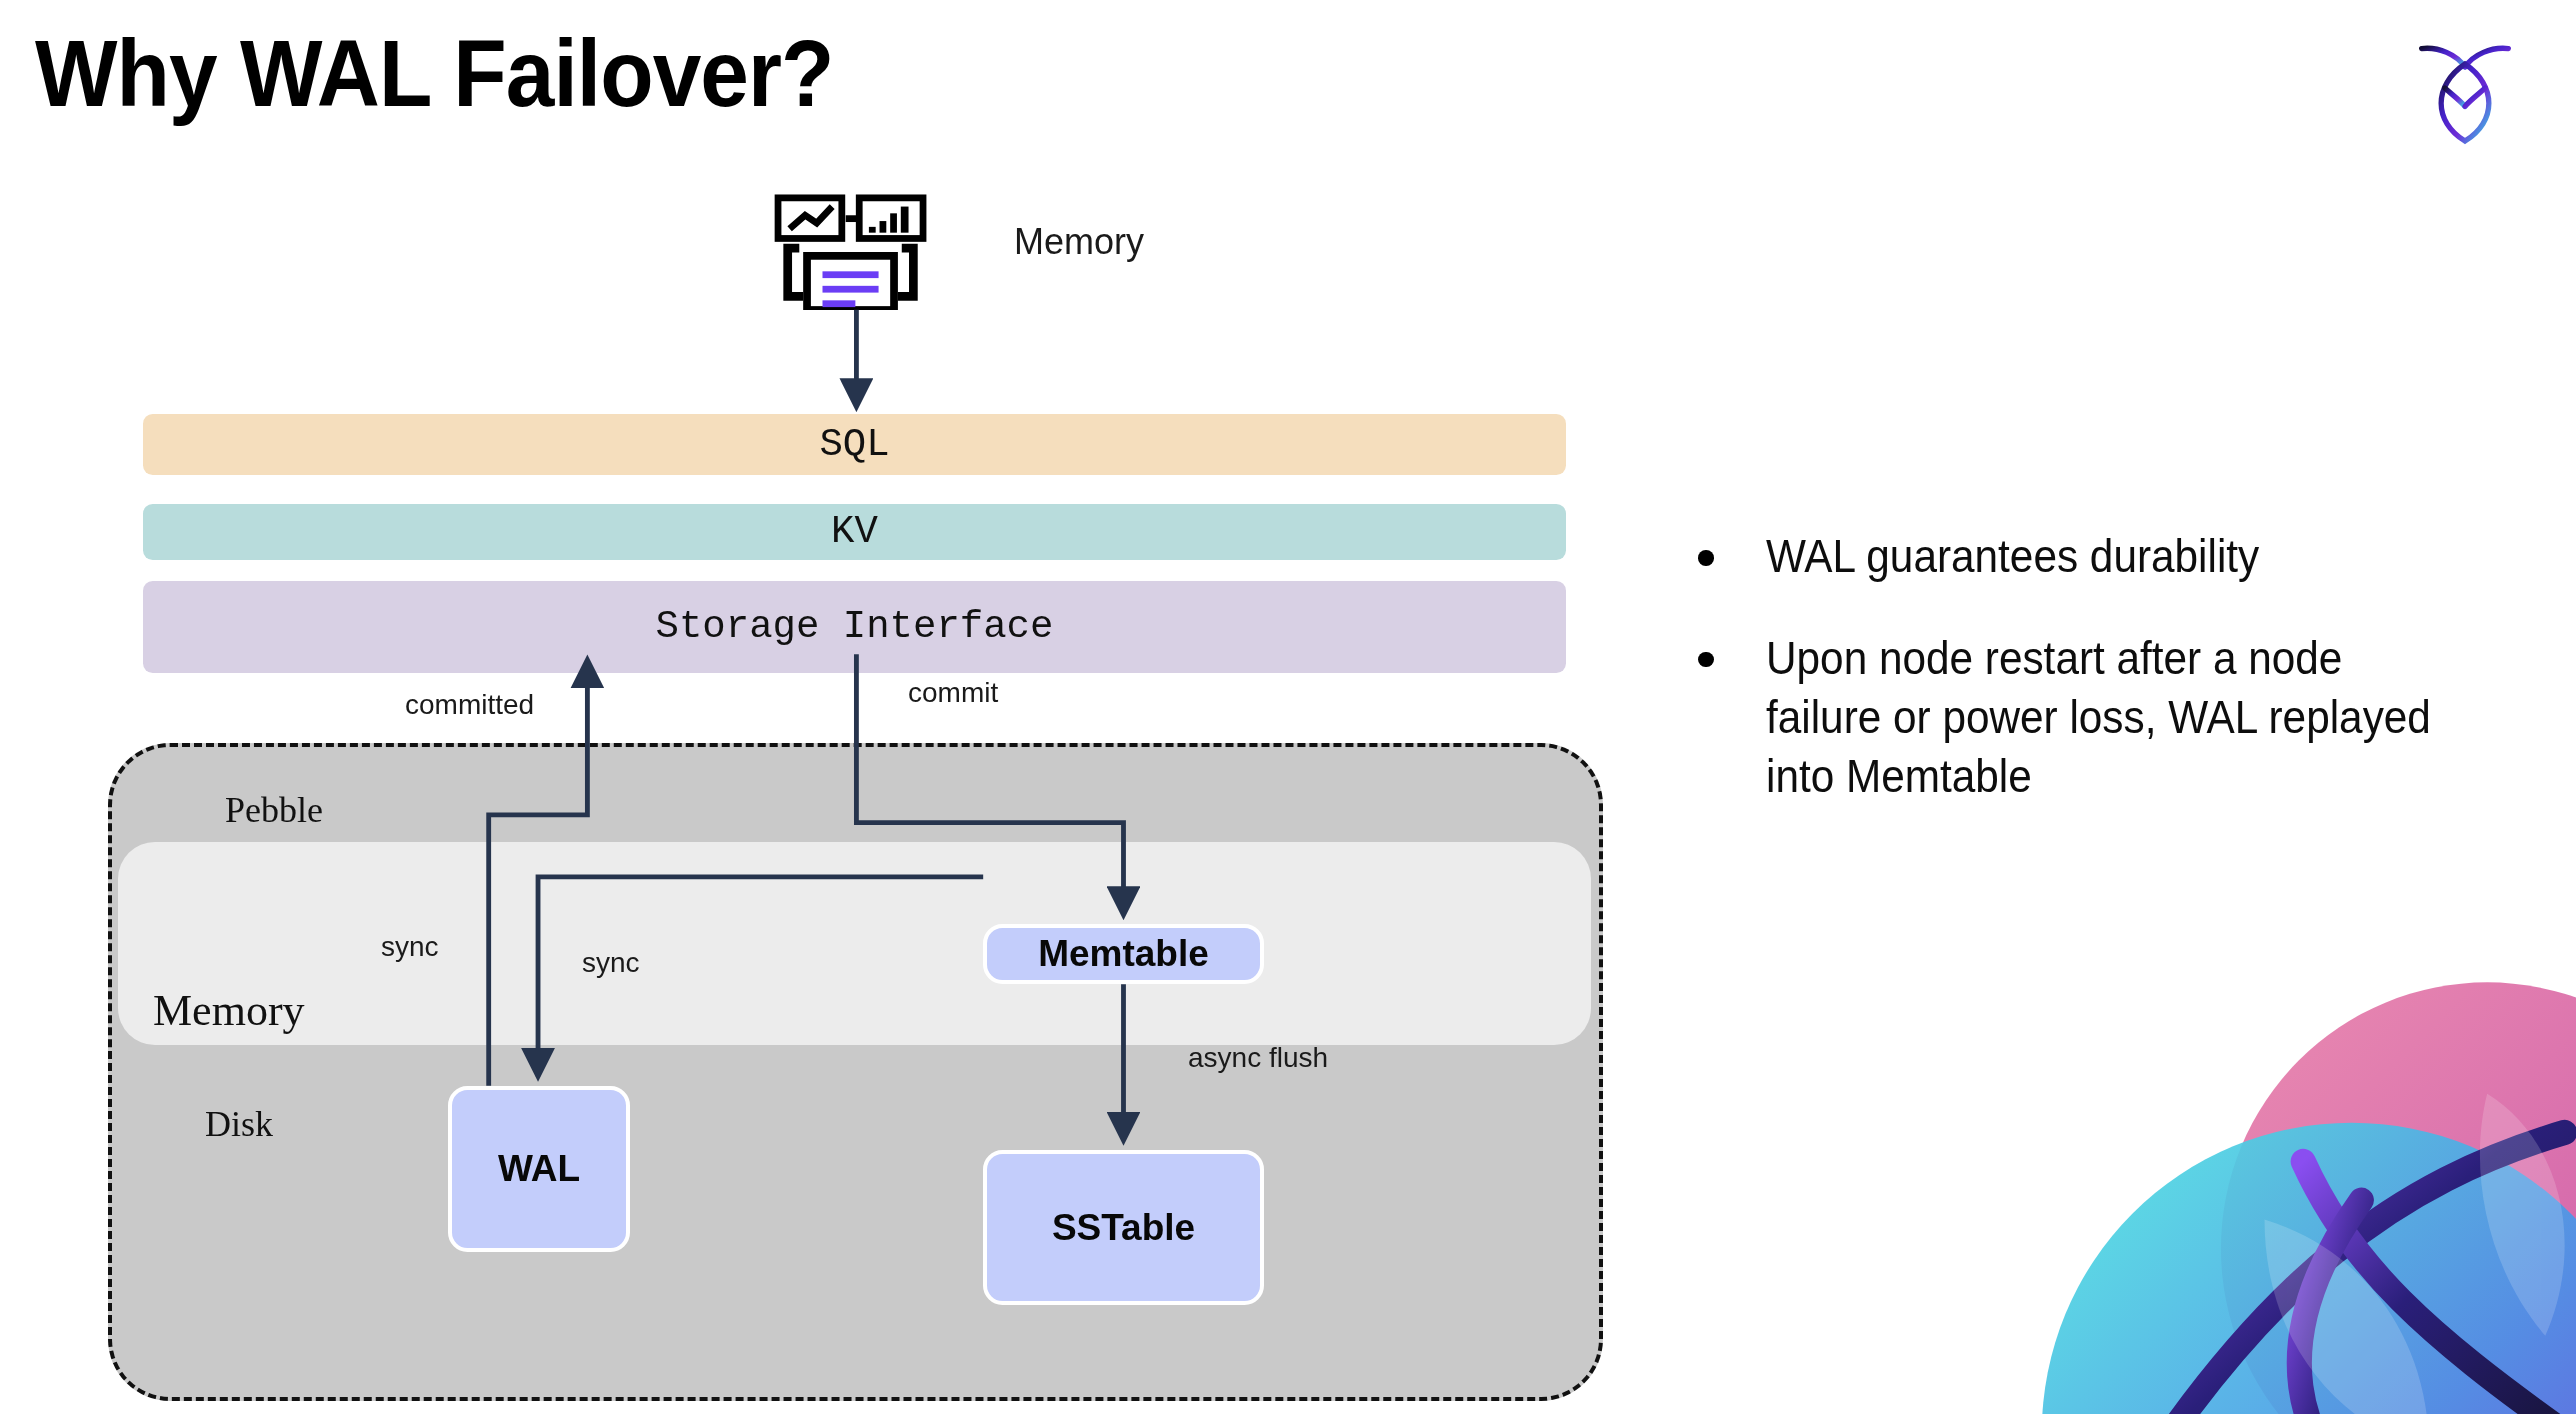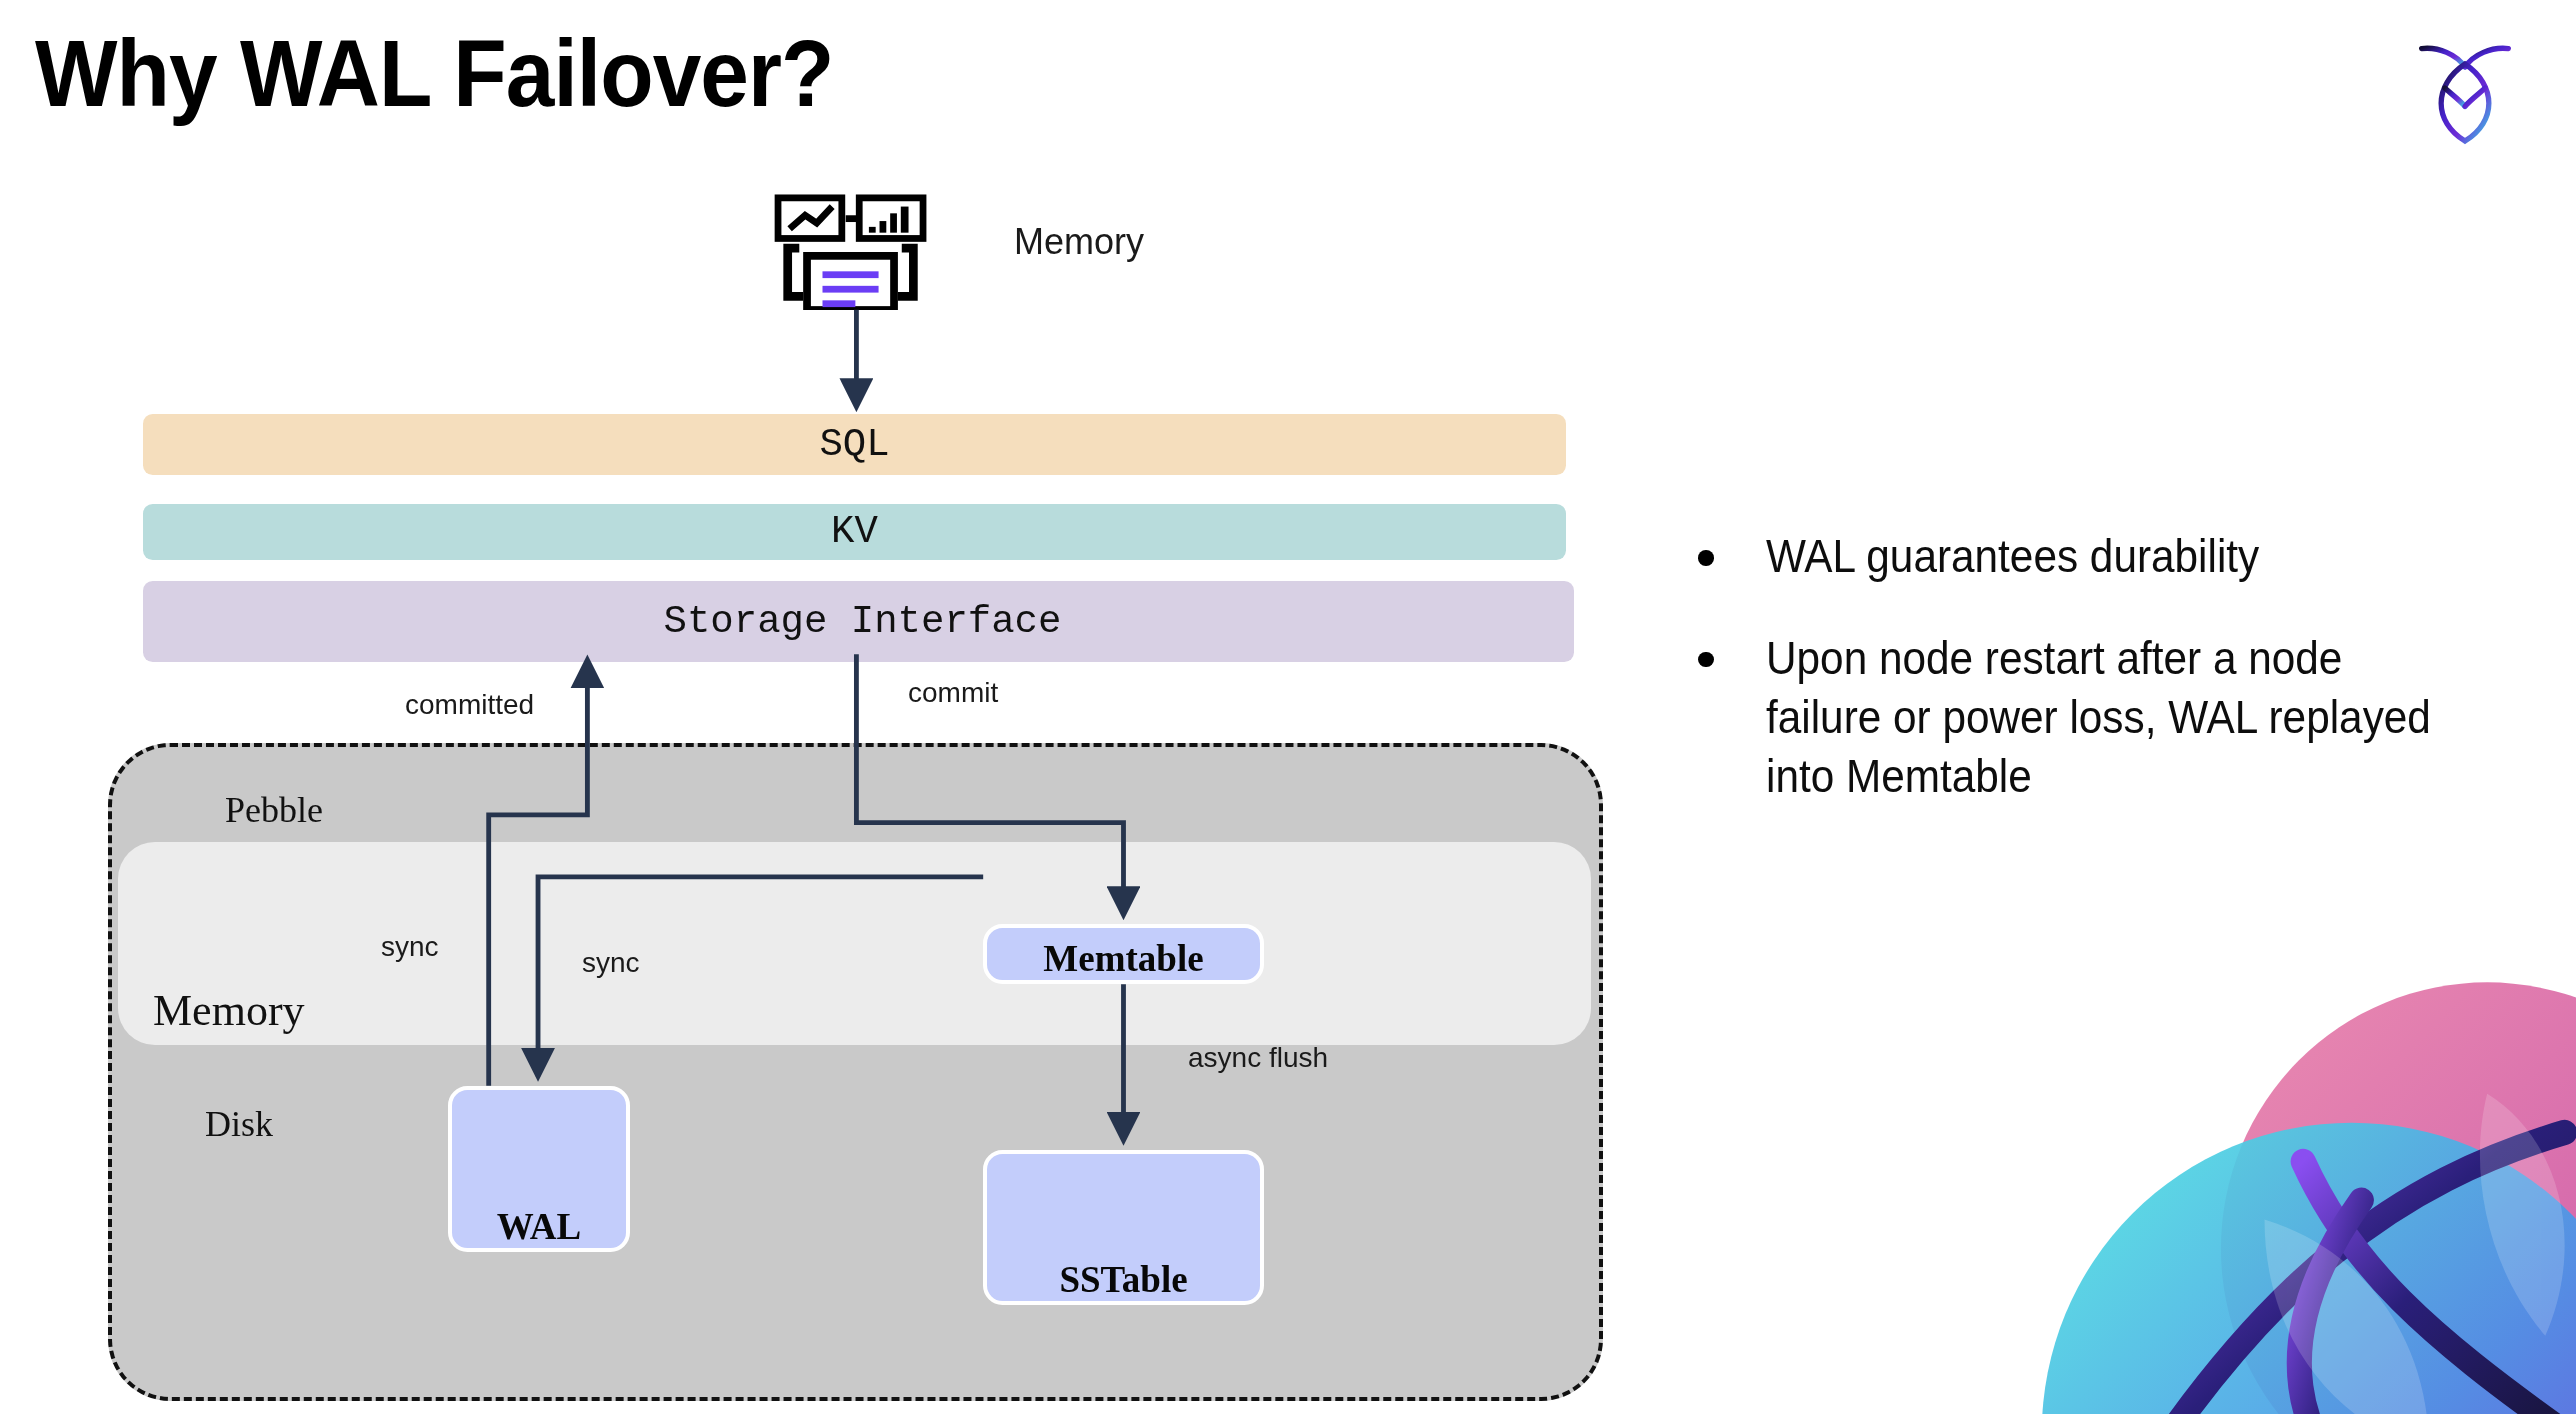--- a/index.html
+++ b/index.html
@@ -32,21 +32,21 @@
   }
 
   
   .layer-bar{
     position:absolute;left:143px;width:1423px;border-radius:9.7px;
     display:flex;align-items:center;justify-content:center;
     font-family:Liberation Mono, monospace;font-size:39px;color:#111111;
   }
   #bar-sql{top:414px;height:61px;background:#f5debd;}
   #bar-kv {top:504px;height:56px;background:#b8dcdc;}
-  #bar-si {top:581px;height:81px;background:#d8d0e4;padding-left:8px;}
+  #bar-si {top:581px;height:92px;background:#d8d0e4;}
 
   
   #pebble-box{
     position:absolute;left:108px;top:743px;width:1495px;height:658px;
     background:#c9c9c9;border:4.8px dashed #111111;border-radius:62px;
     box-sizing:border-box;
   }
   #pebble-label{
     position:absolute;left:225px;top:789px;
     font-family:"Liberation Serif",serif;font-size:36px;color:#111111;
@@ -63,22 +63,22 @@
   }
   #disk-label{
     position:absolute;left:205px;top:1103px;
     font-family:"Liberation Serif",serif;font-size:36px;color:#111111;
   }
 
   
   .node-box{
     position:absolute;background:#c3cdfb;border:4.8px solid #ffffff;
     border-radius:19.4px;box-sizing:border-box;
-    display:flex;align-items:flex-end;justify-content:center;
-    font-family:Liberation Serif, serif;font-weight:bold;color:#080808;
+    display:flex;align-items:center;justify-content:center;
+    font-family:Liberation Sans, sans-serif;font-weight:bold;color:#080808;
   }
   #node-memtable{left:983px;top:924px;width:281px;height:60px;font-size:37px;}
   #node-wal     {left:448px; top:1086px;width:182px;height:166px;font-size:37px;}
   #node-sstable {left:983px;top:1150px;width:281px;height:155px;font-size:37px;}
 
   
   .edge-label{
     position:absolute;font-family:"Liberation Sans",sans-serif;
     font-size:28px;color:#1a1a1a;white-space:nowrap;
   }

